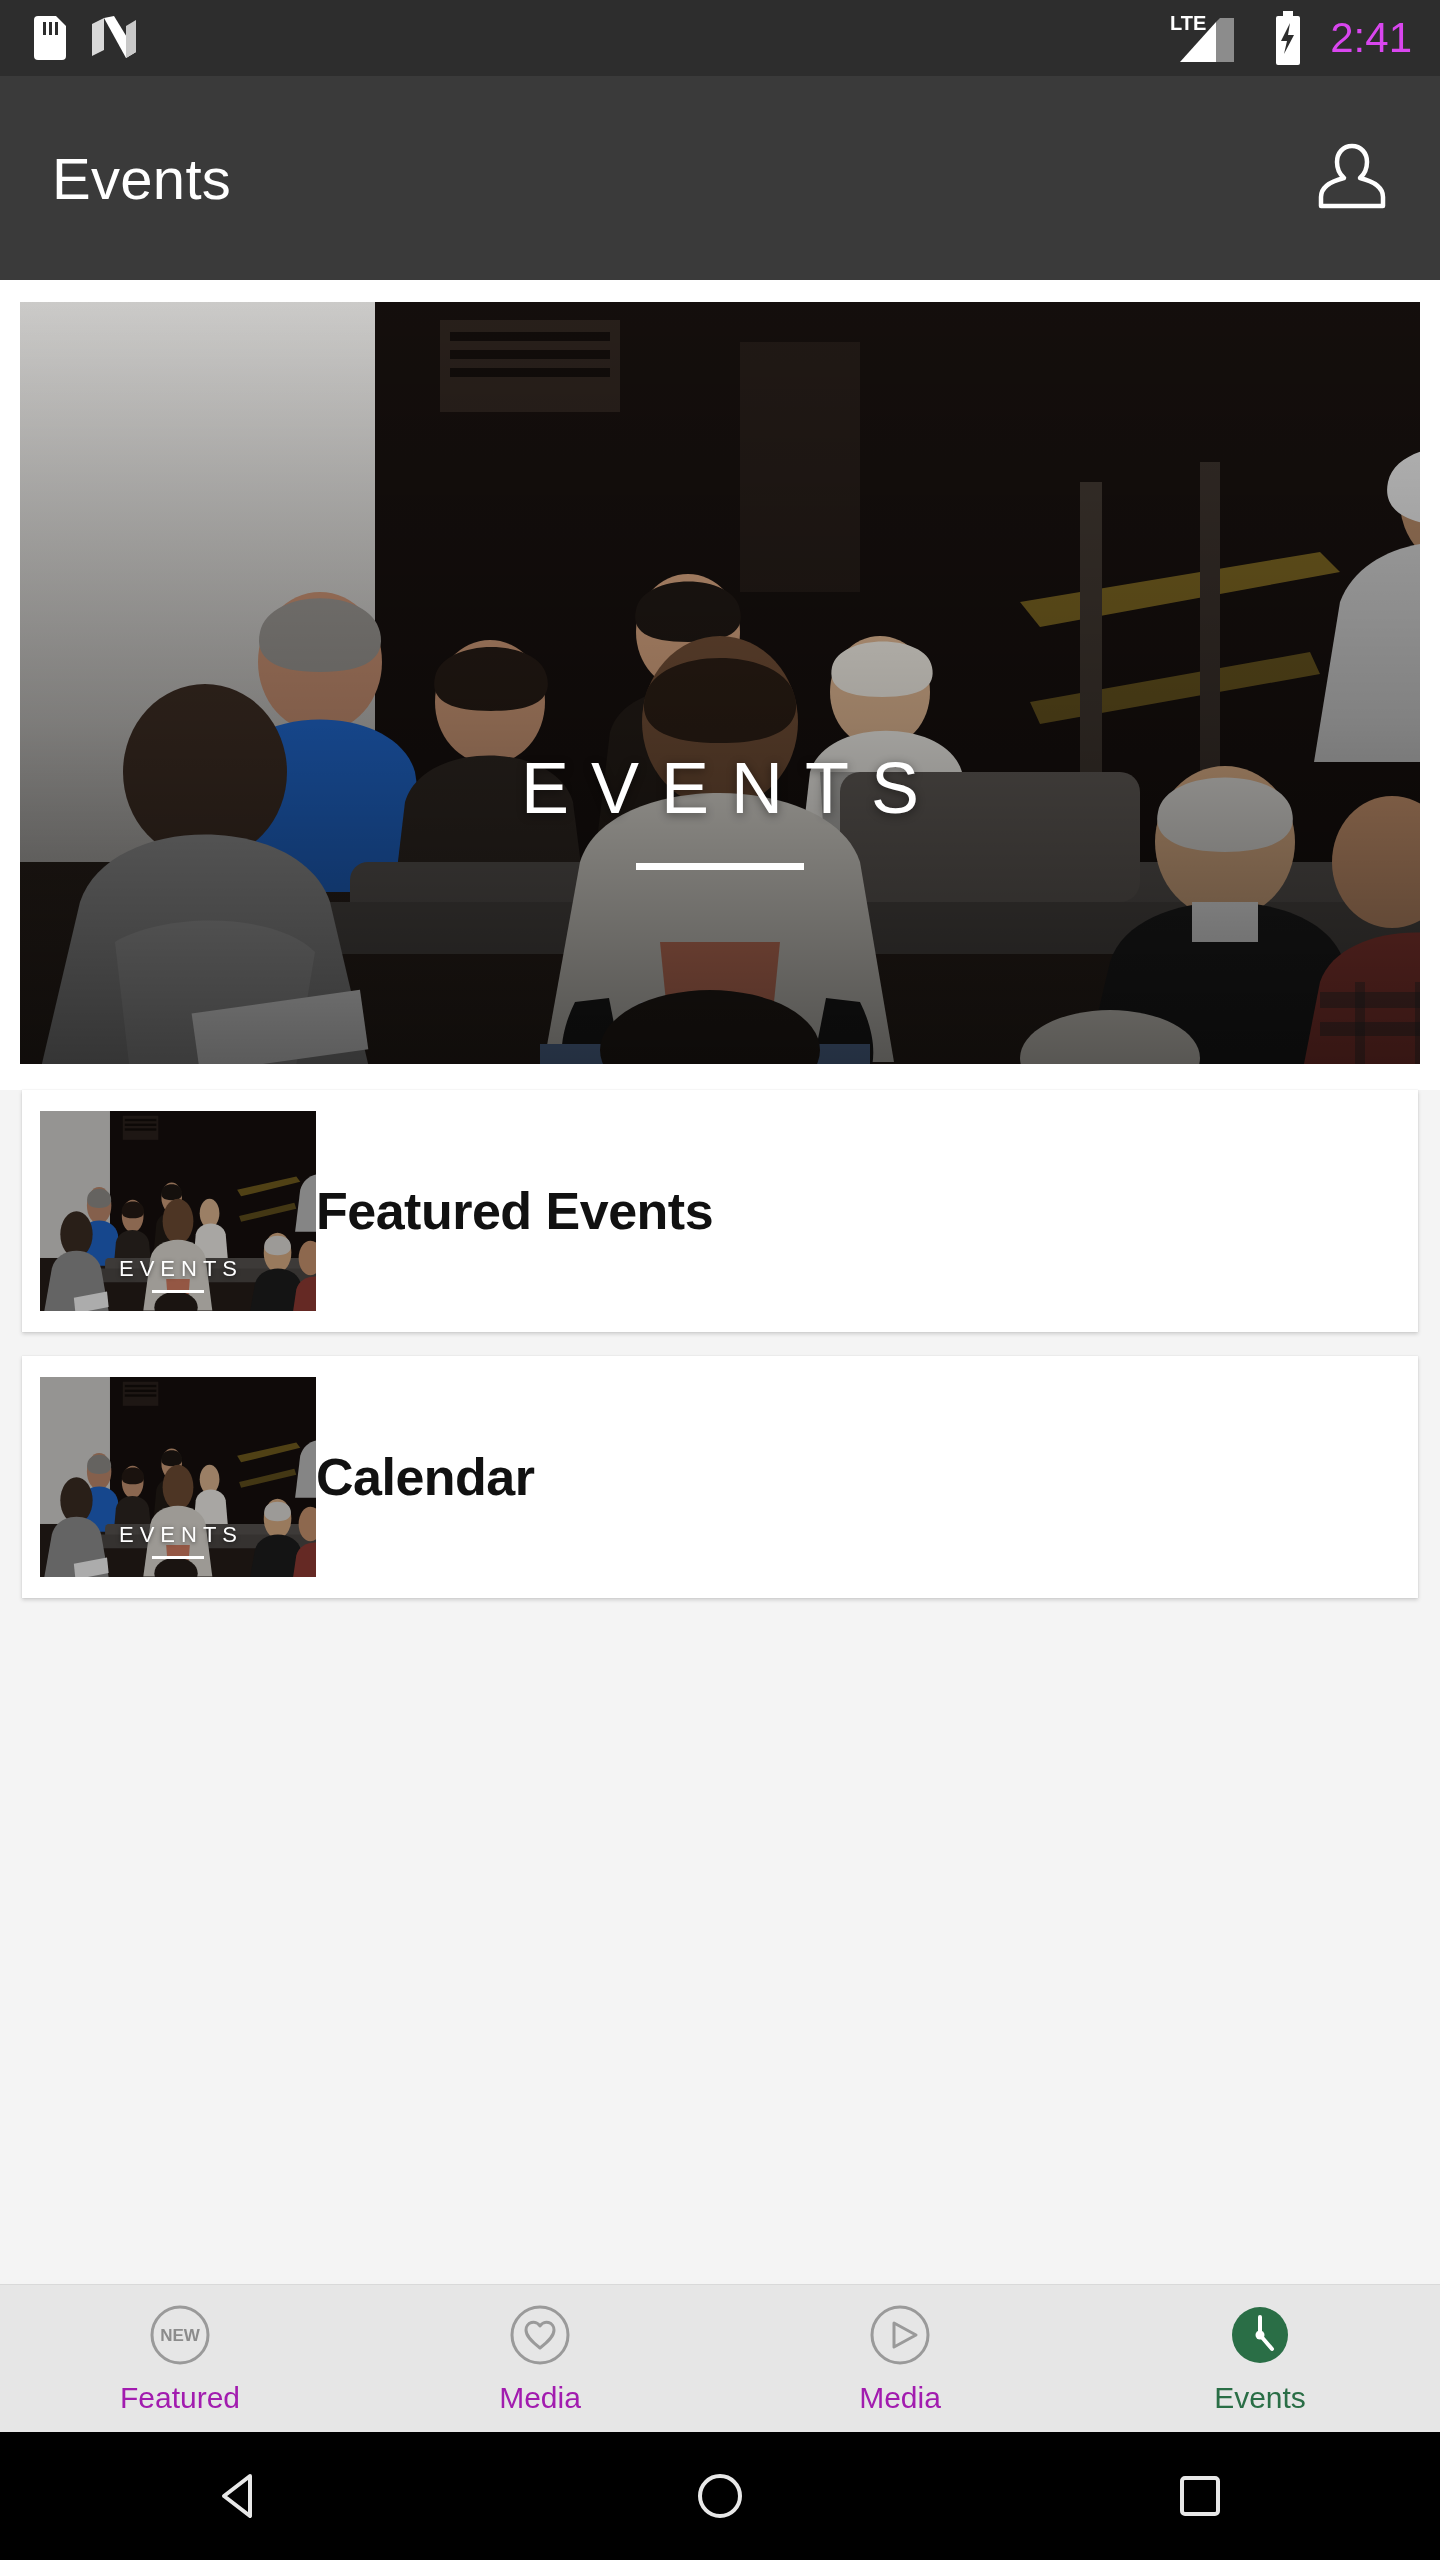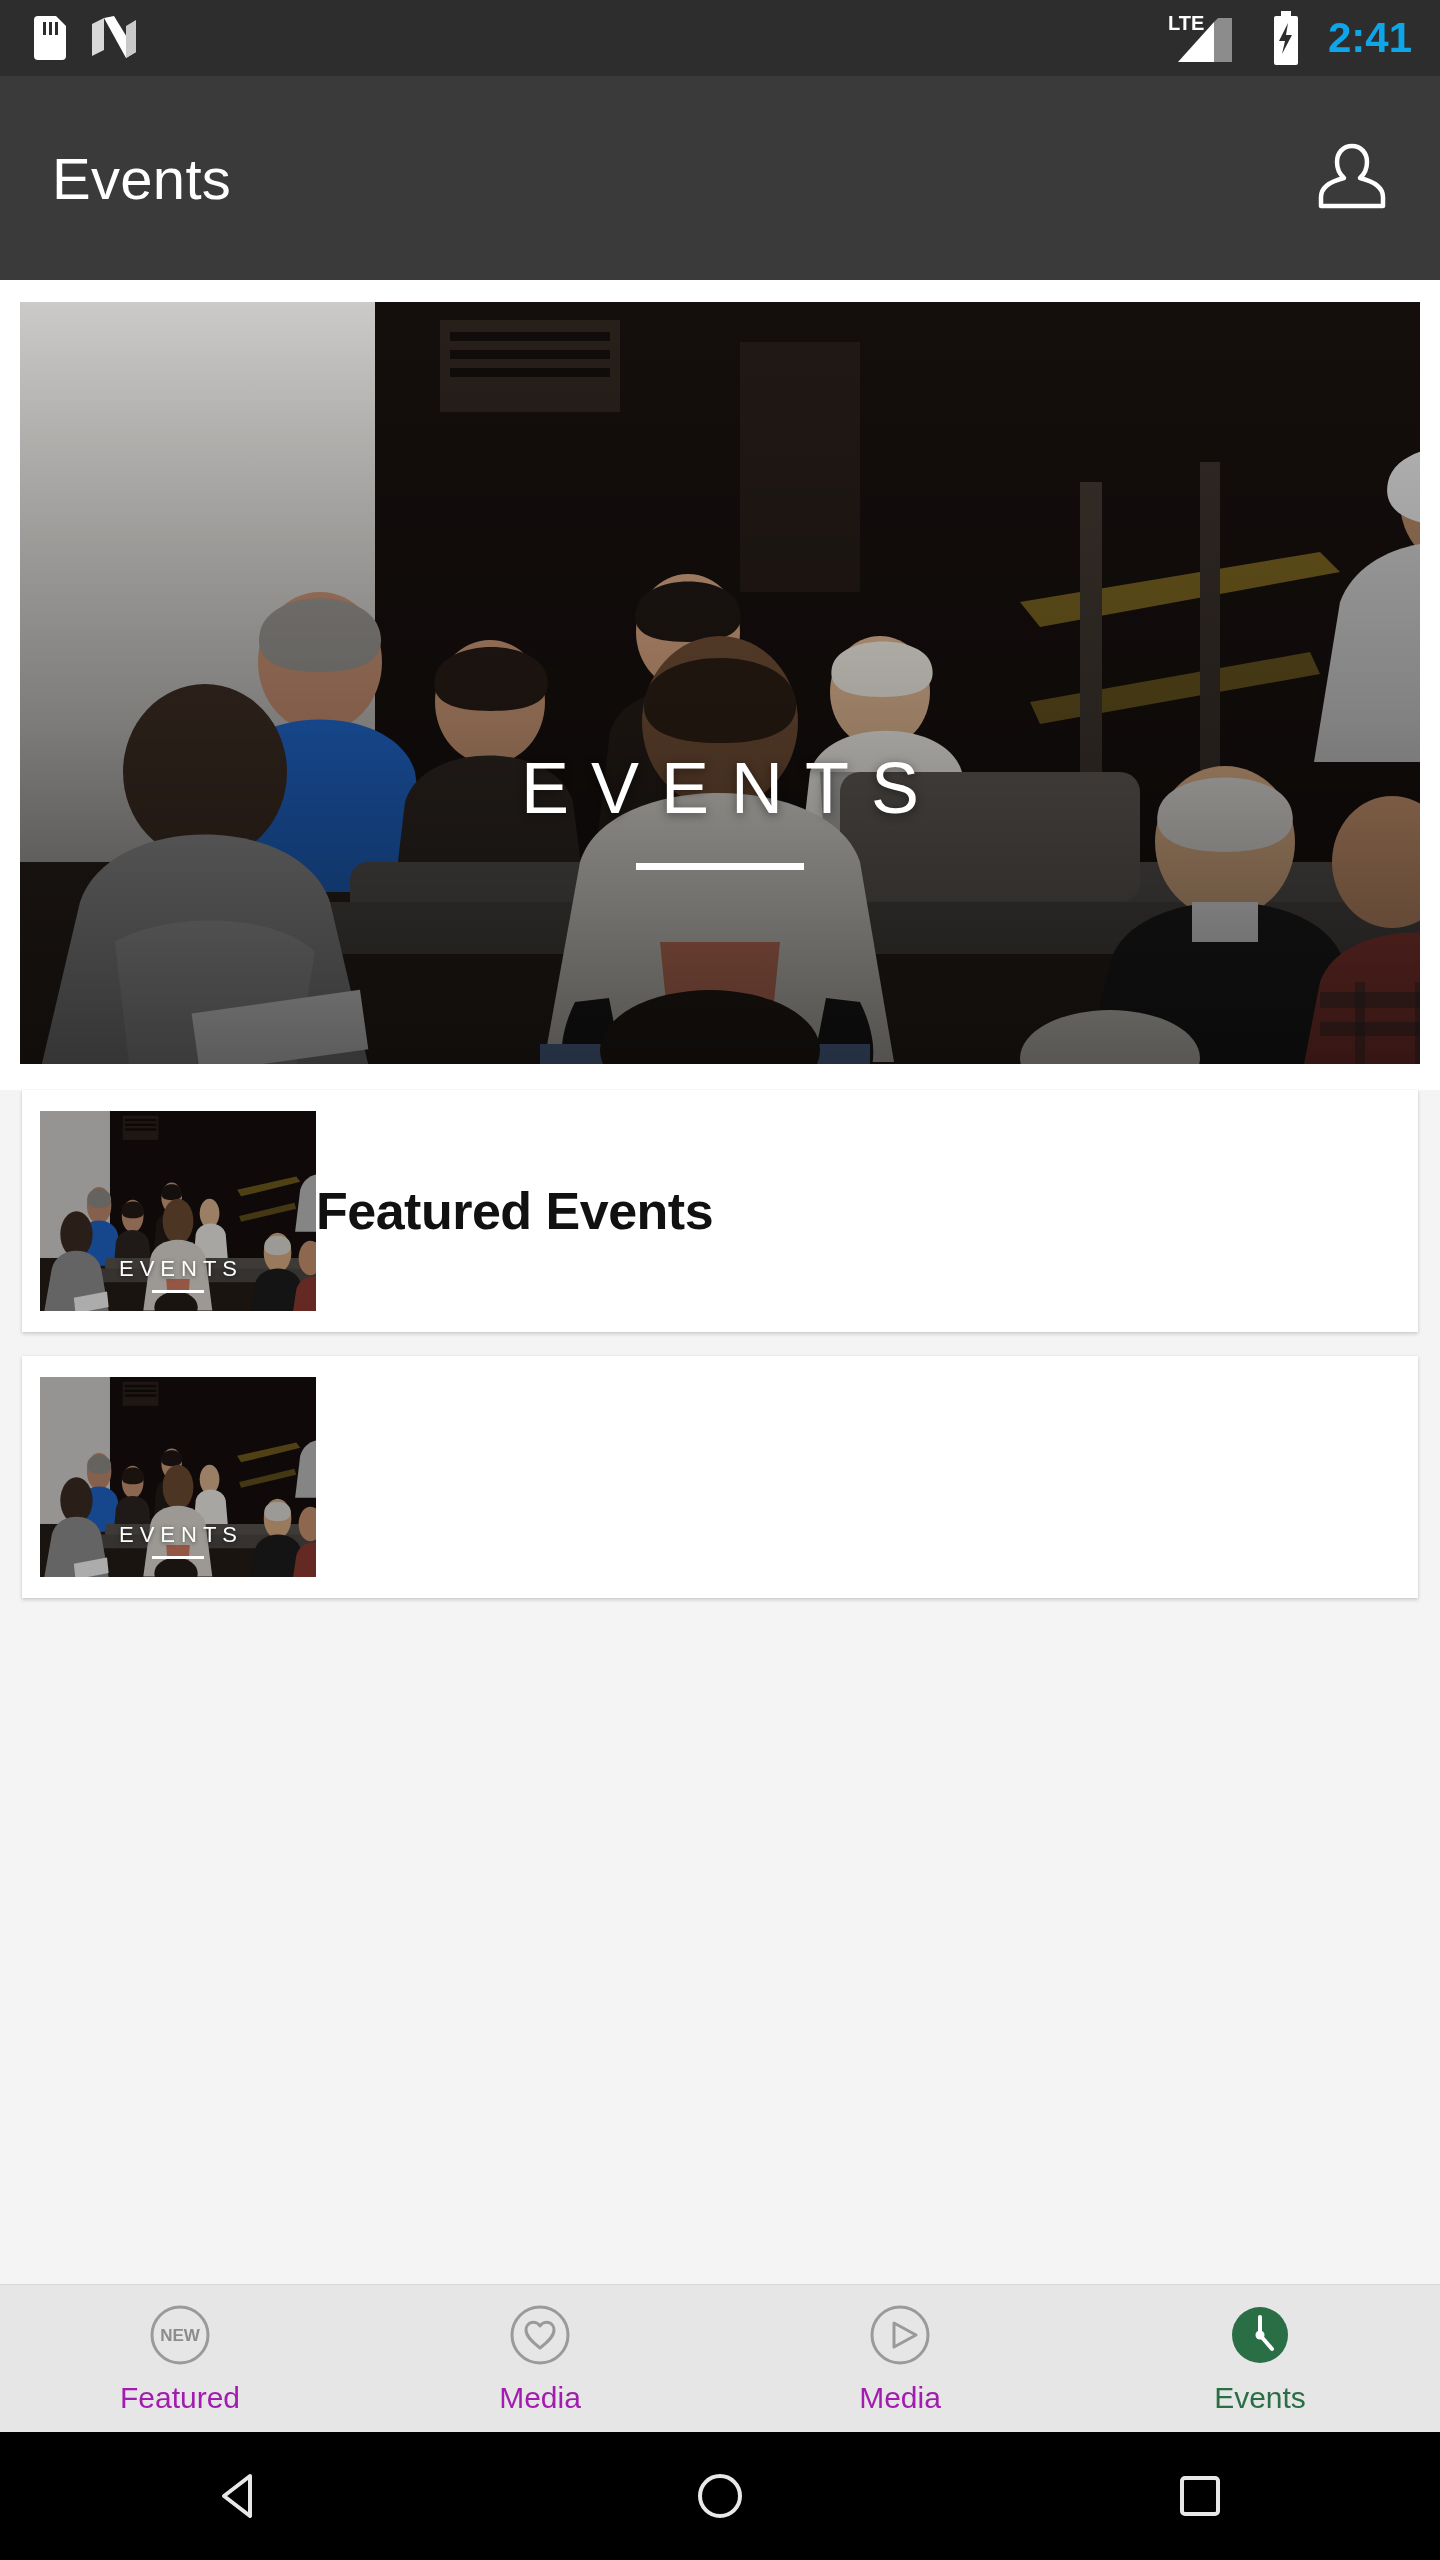--- a/index.html
+++ b/index.html
@@ -11,21 +11,21 @@
   }
   .phone { position:relative; width:1440px; height:2560px; background:#f4f4f4; }
 
   
   .statusbar {
     position:absolute; top:0; left:0; width:1440px; height:76px;
     background:#2d2d2d; display:flex; align-items:center;
   }
   .sb-left { display:flex; align-items:center; gap:22px; padding-left:30px; }
   .sb-right { margin-left:auto; display:flex; align-items:center; gap:26px; padding-right:28px; }
-  .sb-time { color:#0ea5e9; font-size:42px; letter-spacing:0px; line-height:1; font-weight:700; }
+  .sb-time { color:#d946ef; font-size:42px; letter-spacing:0px; line-height:1; font-weight:400; }
 
   
   .appbar {
     position:absolute; top:76px; left:0; width:1440px; height:204px;
     background:#3a3a3a; display:flex; align-items:center;
   }
   .appbar-title {
     color:#fff; font-size:58px; font-weight:400; padding-left:52px; letter-spacing:0.3px;
   }
   .appbar-action { margin-left:auto; padding-right:52px; display:flex; align-items:center; }
@@ -316,20 +316,21 @@
           <ellipse cx="1372" cy="560" rx="60" ry="66" fill="#c4916c"></ellipse>
           <path d="M1300 680c22-66 170-66 192 0l16 82h-224z" fill="#8d3a33"></path>
           <ellipse cx="690" cy="748" rx="110" ry="60" fill="#241d18"></ellipse>
           <rect x="0" y="0" width="1400" height="762" fill="rgba(0,0,0,0.28)"></rect>
         </svg>
         <div class="thumb-overlay">
           <div class="thumb-title">EVENTS</div>
           <div class="thumb-rule"></div>
         </div>
       </div>
+      <div class="card-label">Calendar</div>
     </div>
 
   </div>
 
   <div class="tabbar">
 
     <div class="tab">
       <svg class="tab-icon" viewBox="0 0 64 64">
         <circle cx="32" cy="32" r="28" fill="none" stroke="#9a9a9a" stroke-width="3"></circle>
         <text x="32" y="38" text-anchor="middle" font-family="Liberation Sans, sans-serif" font-size="17" font-weight="700" fill="#8c8c8c">NEW</text>

